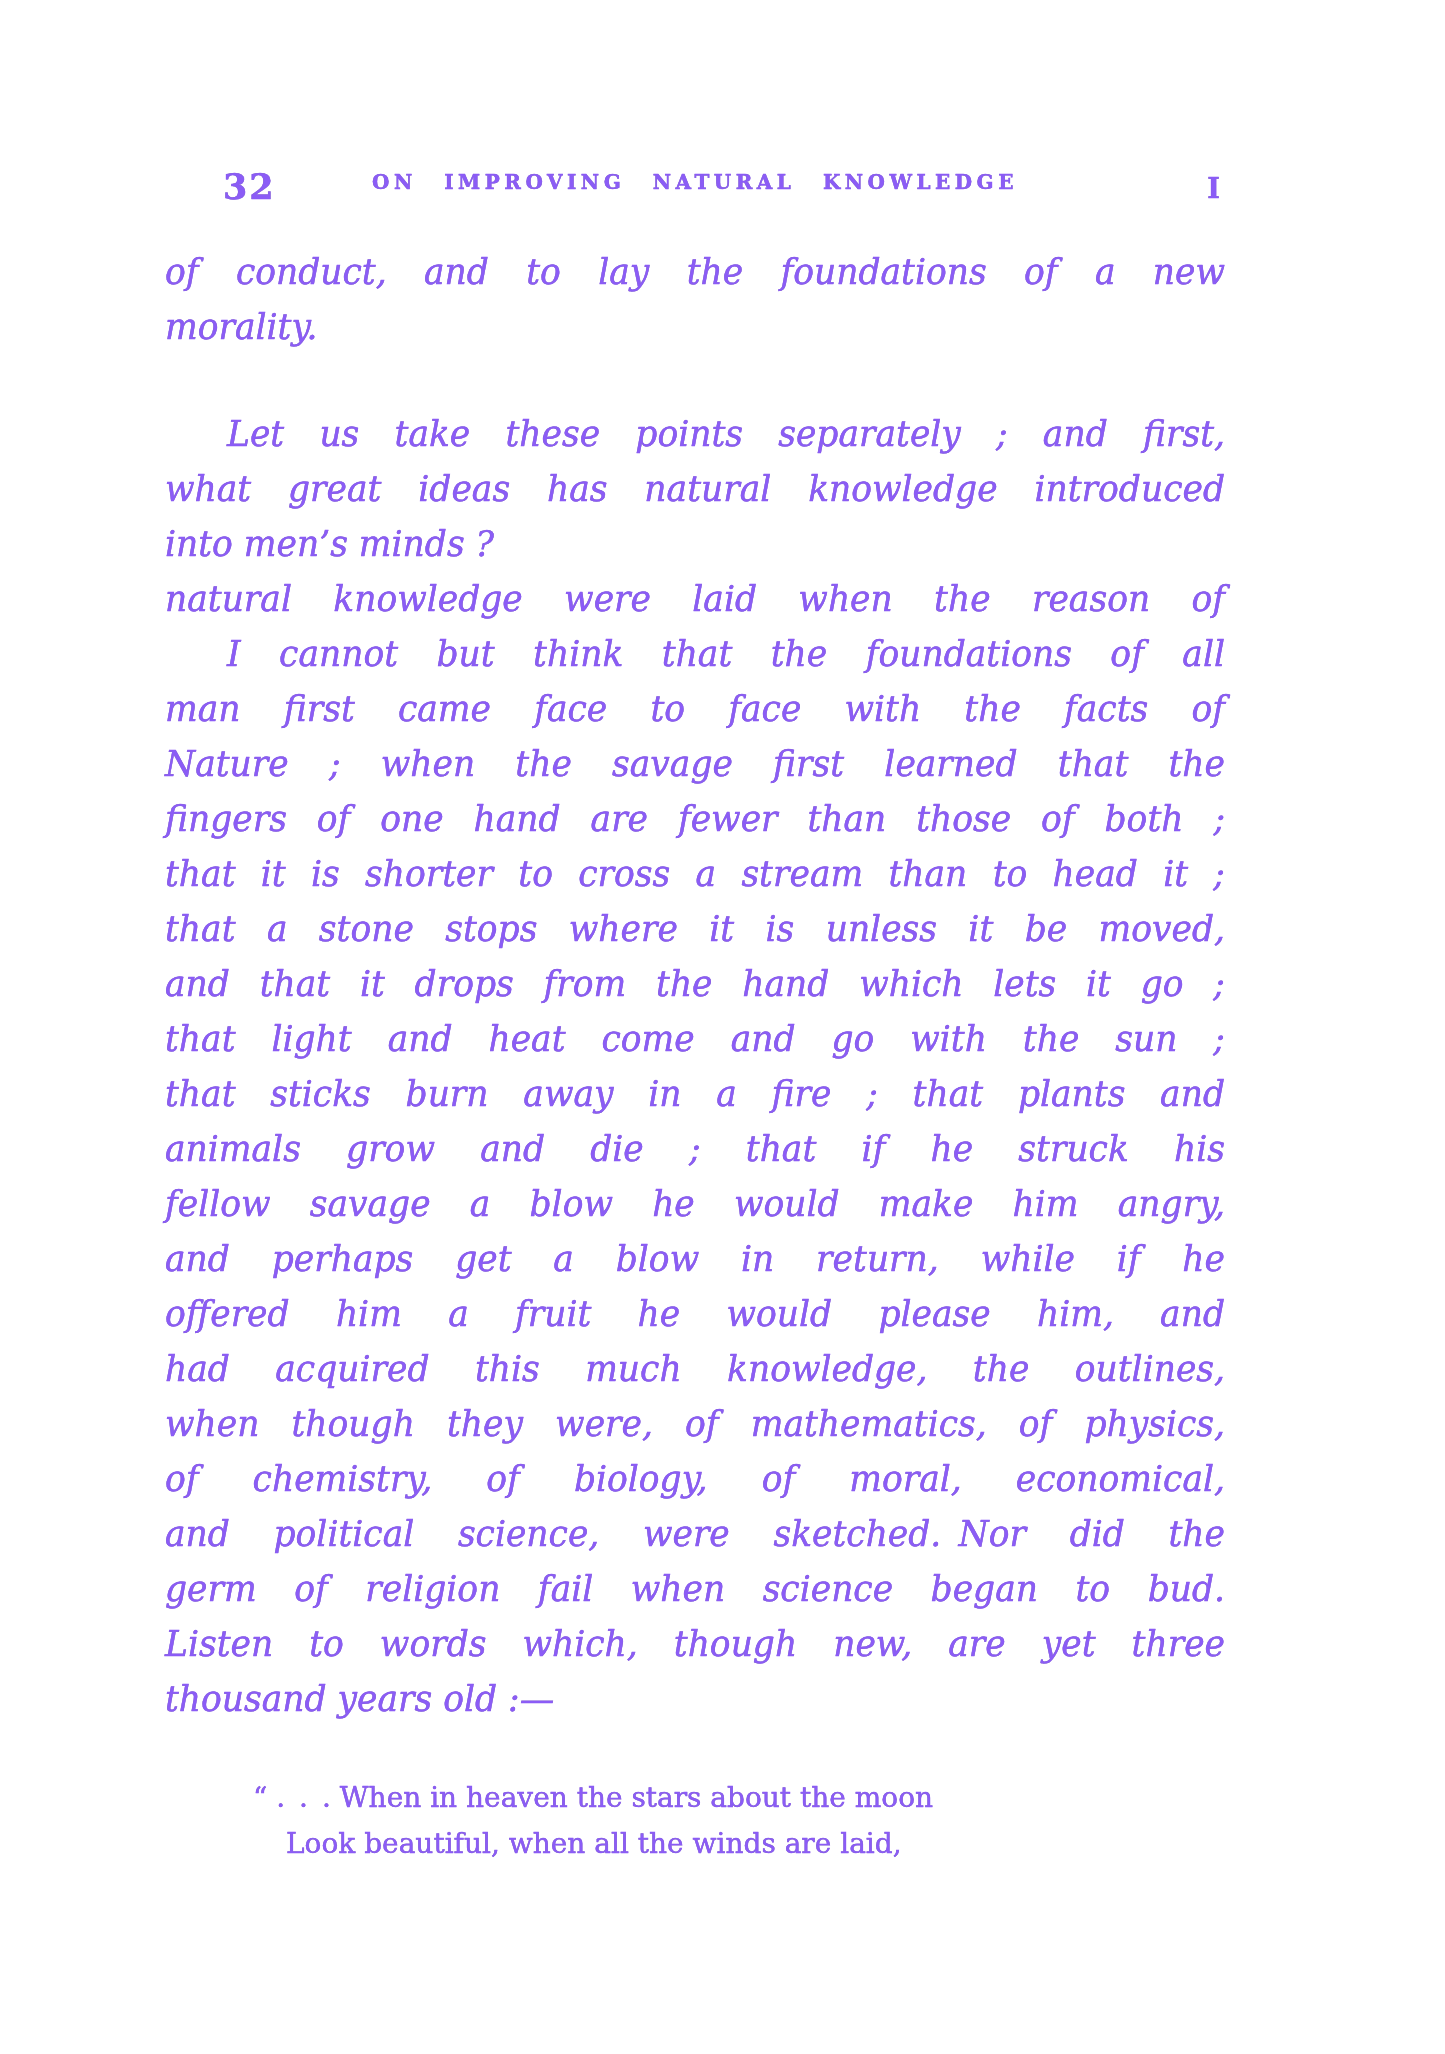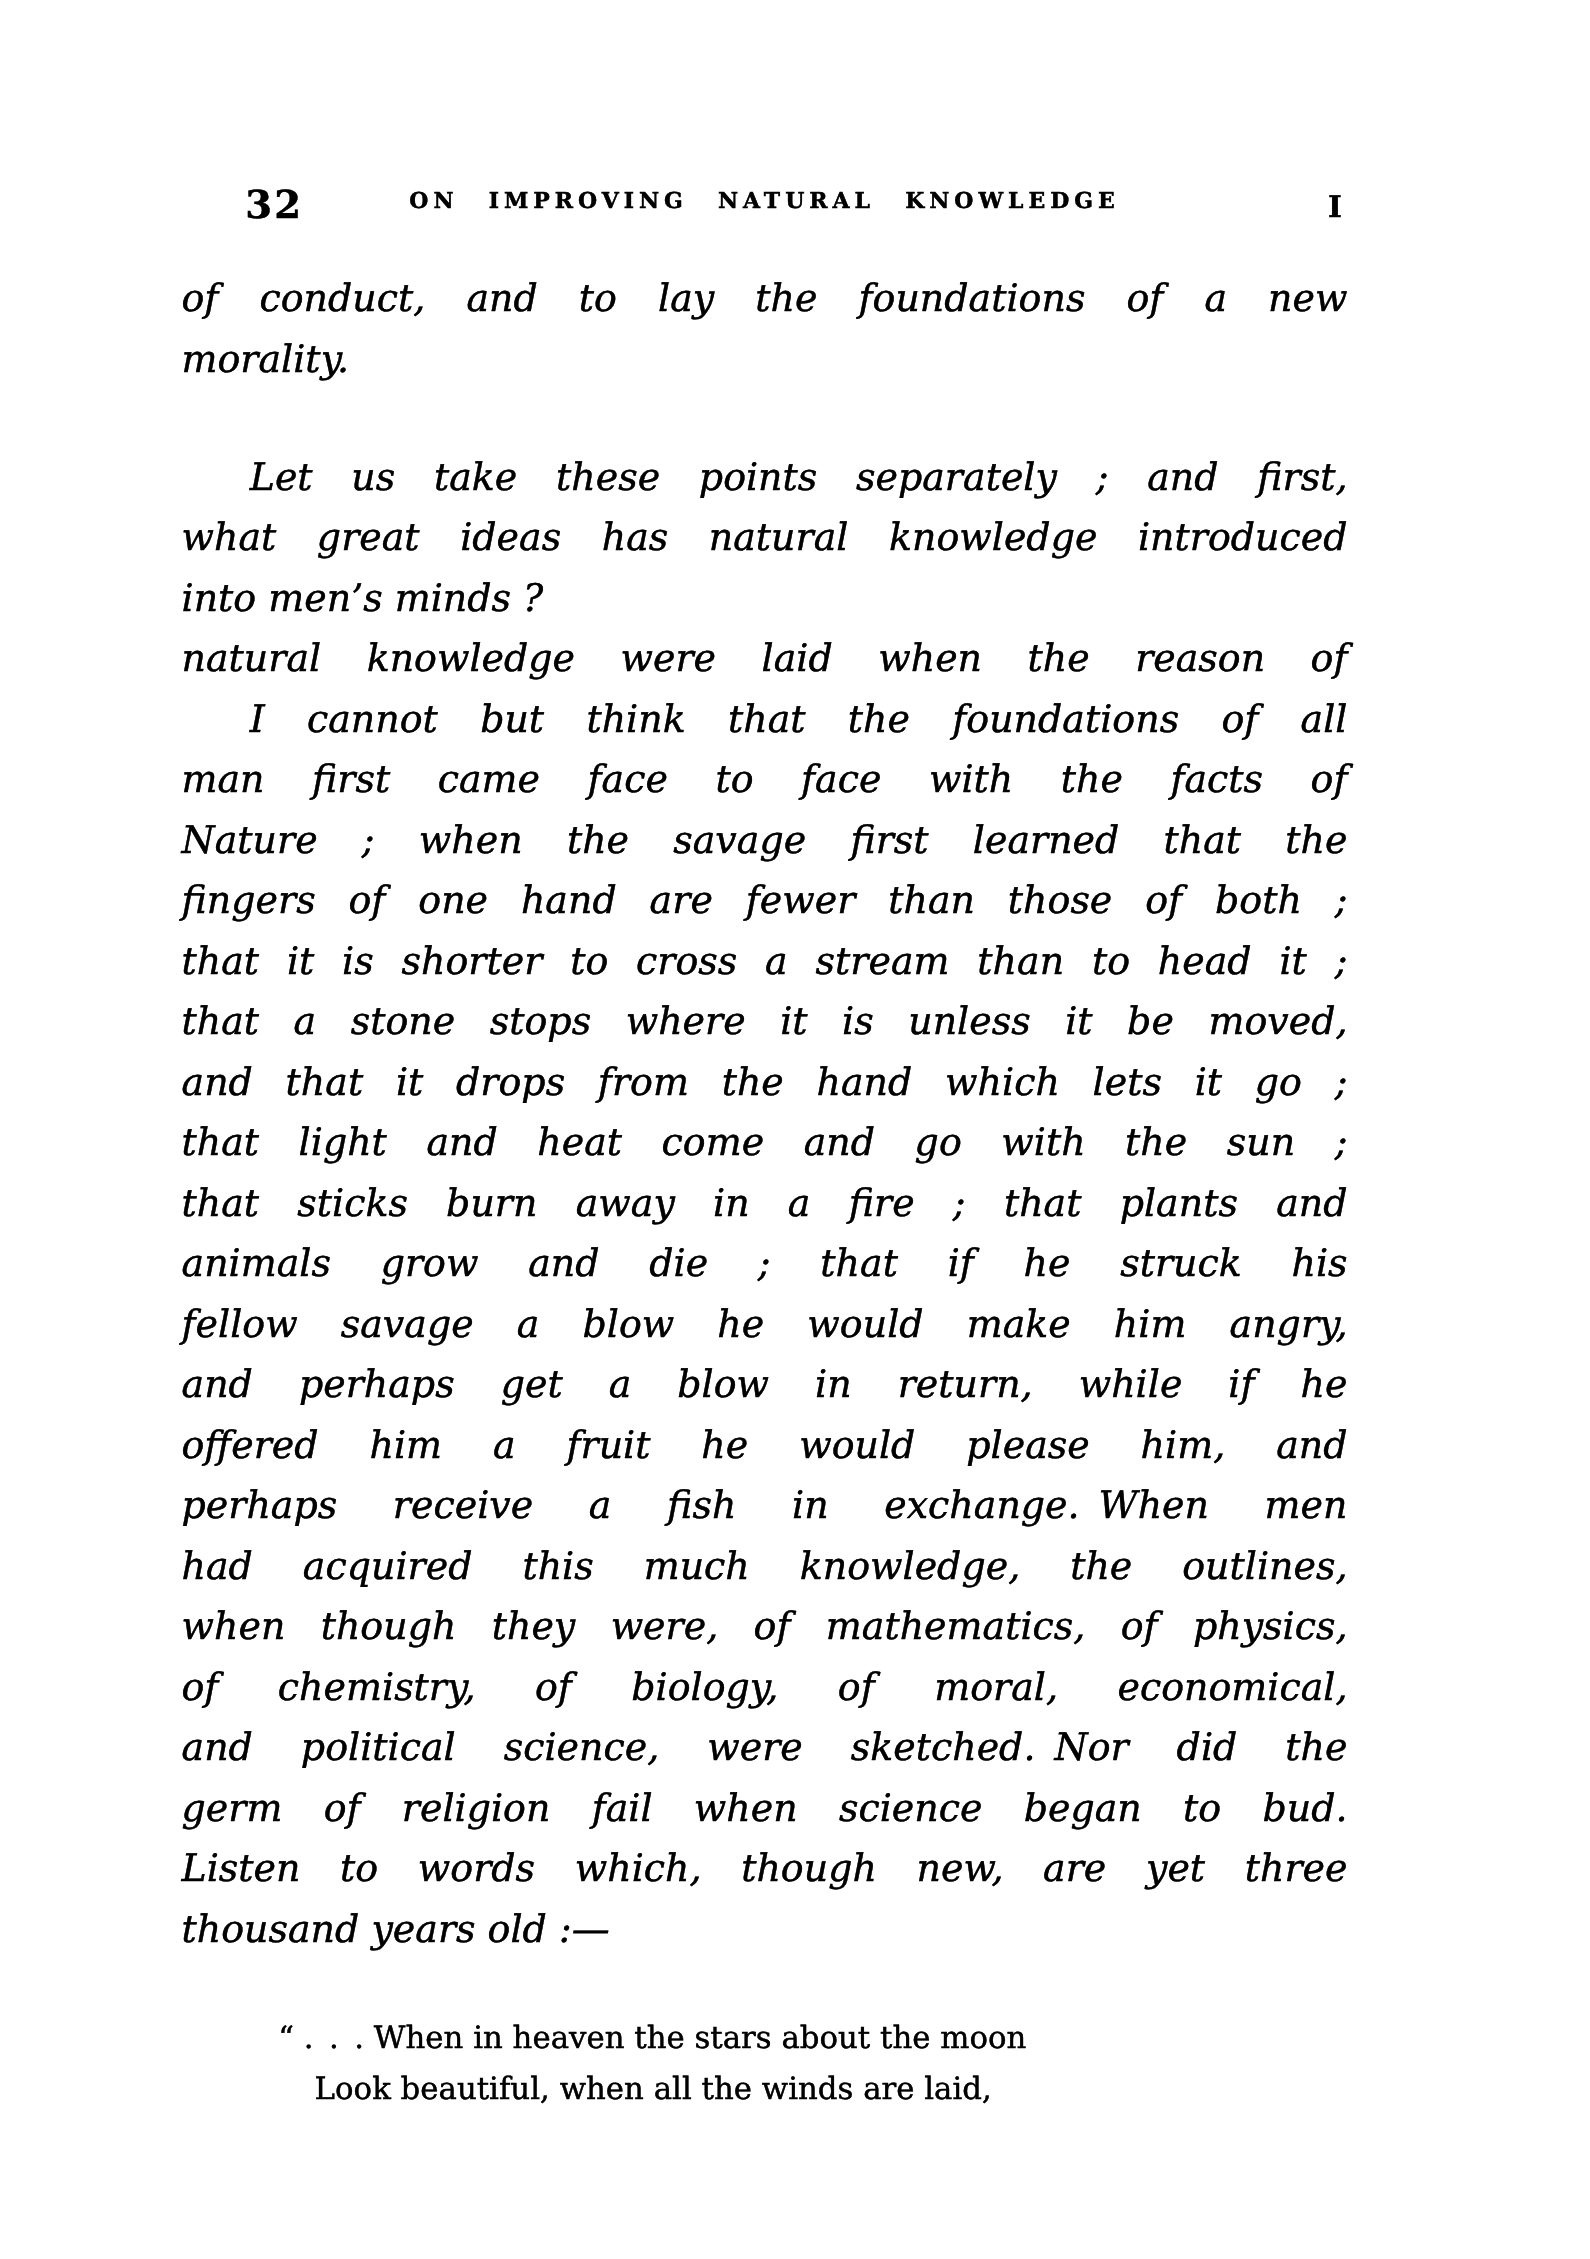--- a/index.html
+++ b/index.html
@@ -1,20 +1,20 @@
 <!DOCTYPE html>
 <html><head>
 <meta charset="utf-8">
 <style>
   html,body{margin:0;padding:0;background:#e9e9e9;}
   .page{
     position:relative;
     width:1445px;height:2054px;
     background:#ffffff;
-    color:#000000;
+    color:#8b5cf6;
     font-family:"DejaVu Serif", serif;
     overflow:hidden;
     -webkit-text-stroke:0.35px currentColor;
     text-shadow:0 0 0.4px rgba(0,0,0,0.55);
   }
   .text-block{position:absolute;left:165px;top:166px;width:1060px;}
   .running-header{position:relative;height:34px;}
   .page-number{position:absolute;left:58px;top:0;font-size:35px;font-weight:bold;letter-spacing:2px;}
   .running-title{position:absolute;left:0;right:0;top:4px;text-align:center;font-size:20px;font-weight:bold;letter-spacing:4.5px;word-spacing:16px;}
   .chapter-numeral{position:absolute;right:4px;top:7px;font-size:27px;font-weight:bold;letter-spacing:1px;}
@@ -62,21 +62,20 @@
         <div class="ln">fingers of one hand are fewer than those of both ;</div>
         <div class="ln">that it is shorter to cross a stream than to head it ;</div>
         <div class="ln">that a stone stops where it is unless it be moved,</div>
         <div class="ln">and that it drops from the hand which lets it go ;</div>
         <div class="ln">that light and heat come and go with the sun ;</div>
         <div class="ln">that sticks burn away in a fire ; that plants and</div>
         <div class="ln">animals grow and die ; that if he struck his</div>
         <div class="ln">fellow savage a blow he would make him angry,</div>
         <div class="ln">and perhaps get a blow in return, while if he</div>
         <div class="ln">offered him a fruit he would please him, and</div>
-        <div class="ln">perhaps receive a fish in exchange. When men</div>
         <div class="ln">had acquired this much knowledge, the outlines,</div>
         <div class="ln">when though they were, of mathematics, of physics,</div>
         <div class="ln">of chemistry, of biology, of moral, economical,</div>
         <div class="ln">and political science, were sketched. Nor did the</div>
         <div class="ln">germ of religion fail when science began to bud.</div>
         <div class="ln">Listen to words which, though new, are yet three</div>
         <div class="ln end">thousand years old :—</div>
       </div>
 
       <div class="verse">

